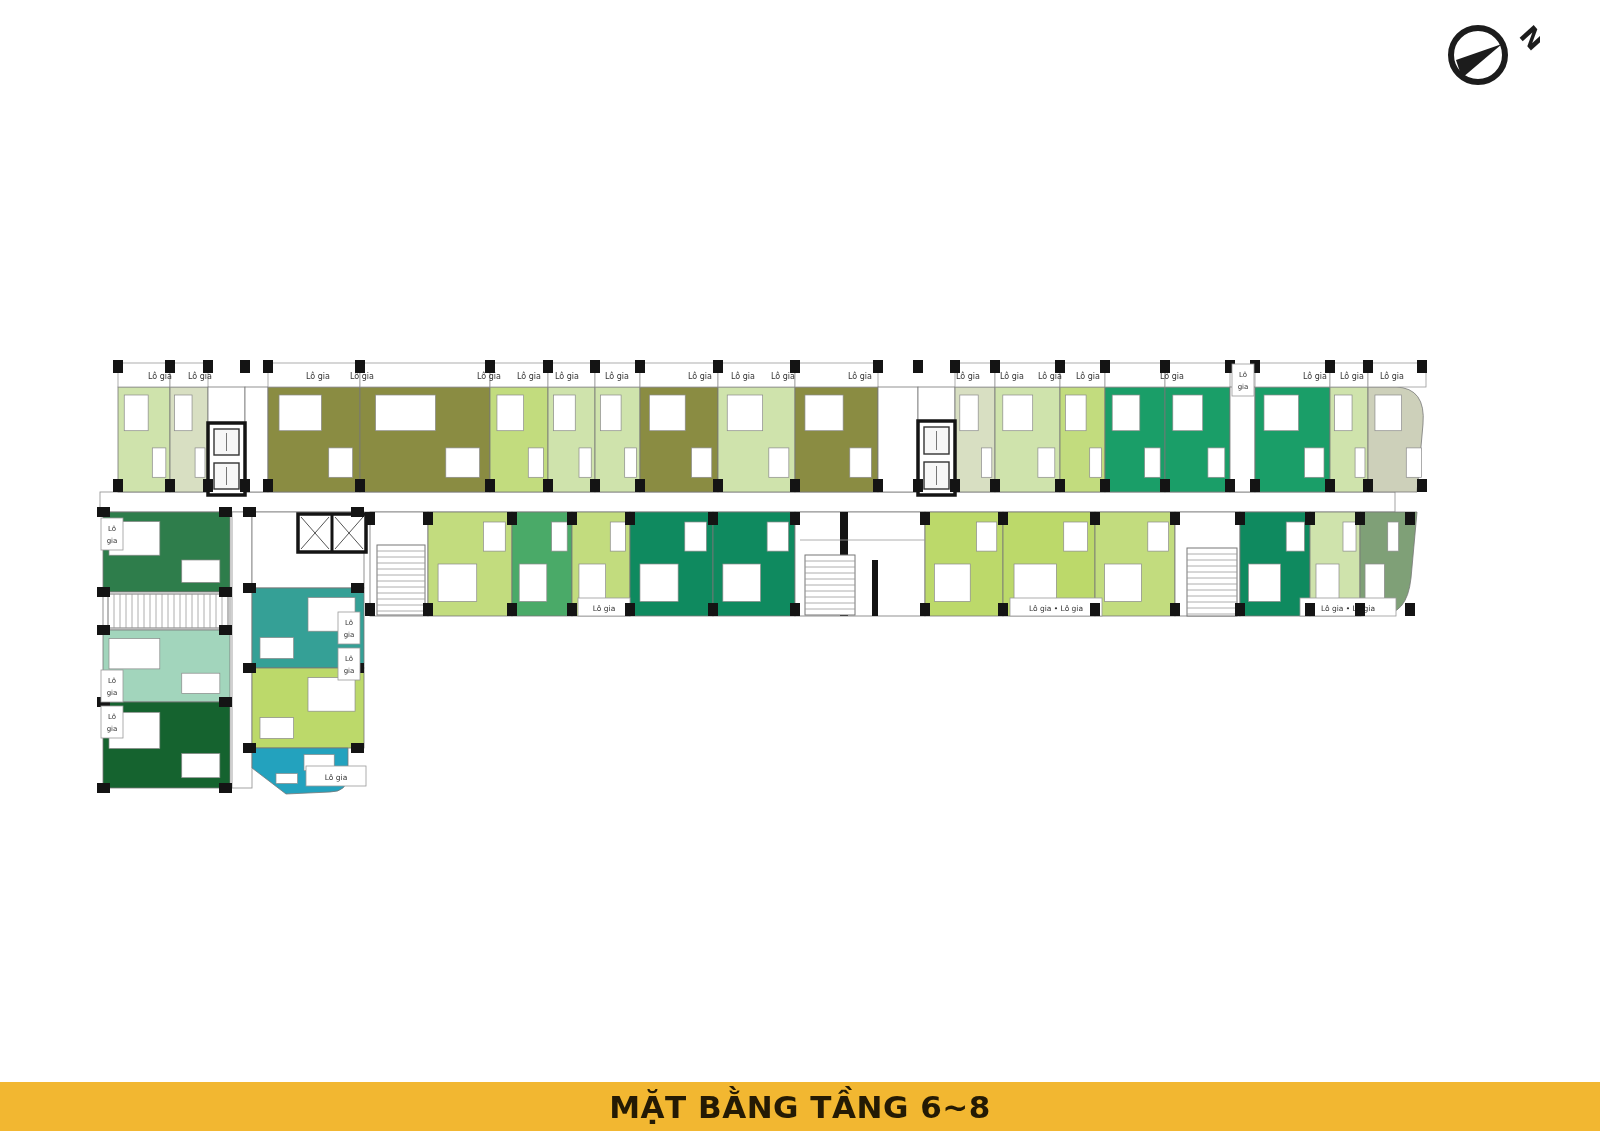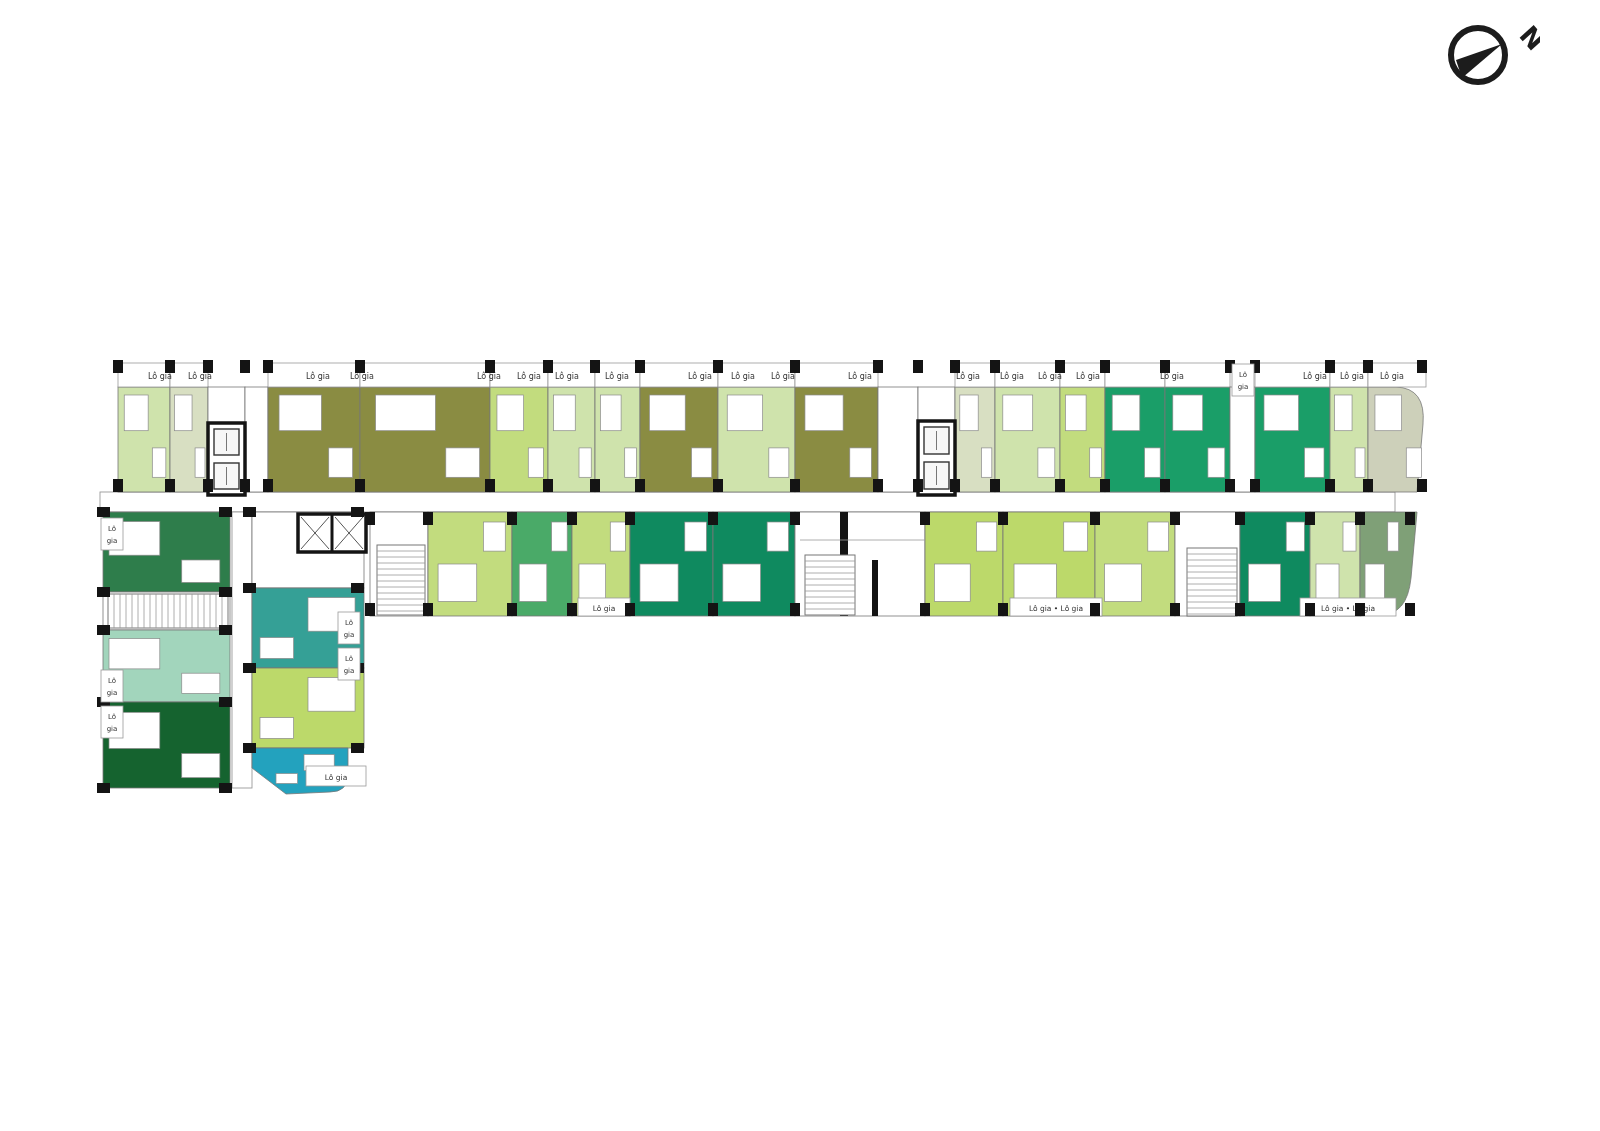--- a/index.html
+++ b/index.html
@@ -370,13 +370,16 @@
       <text x="349" y="625" font-size="7" fill="#333" text-anchor="middle" font-family="DejaVu Sans, sans-serif">Lô</text>
       <text x="349" y="637" font-size="7" fill="#333" text-anchor="middle" font-family="DejaVu Sans, sans-serif">gia</text>
       <rect x="338" y="648" width="22" height="32" fill="#fff" stroke="#999" stroke-width="0.8"></rect>
       <text x="349" y="661" font-size="7" fill="#333" text-anchor="middle" font-family="DejaVu Sans, sans-serif">Lô</text>
       <text x="349" y="673" font-size="7" fill="#333" text-anchor="middle" font-family="DejaVu Sans, sans-serif">gia</text>
       <rect x="1232" y="364" width="22" height="32" fill="#fff" stroke="#999" stroke-width="0.8"></rect>
       <text x="1243" y="377" font-size="7" fill="#333" text-anchor="middle" font-family="DejaVu Sans, sans-serif">Lô</text>
       <text x="1243" y="389" font-size="7" fill="#333" text-anchor="middle" font-family="DejaVu Sans, sans-serif">gia</text>
     </svg>
 
+  <div id="title-bar" style="background: rgb(242, 183, 49); color: rgb(36, 26, 4);">
+    <span>MẶT BẰNG TẦNG 6~8</span>
+  </div>
 </div>
 
 </body></html>

